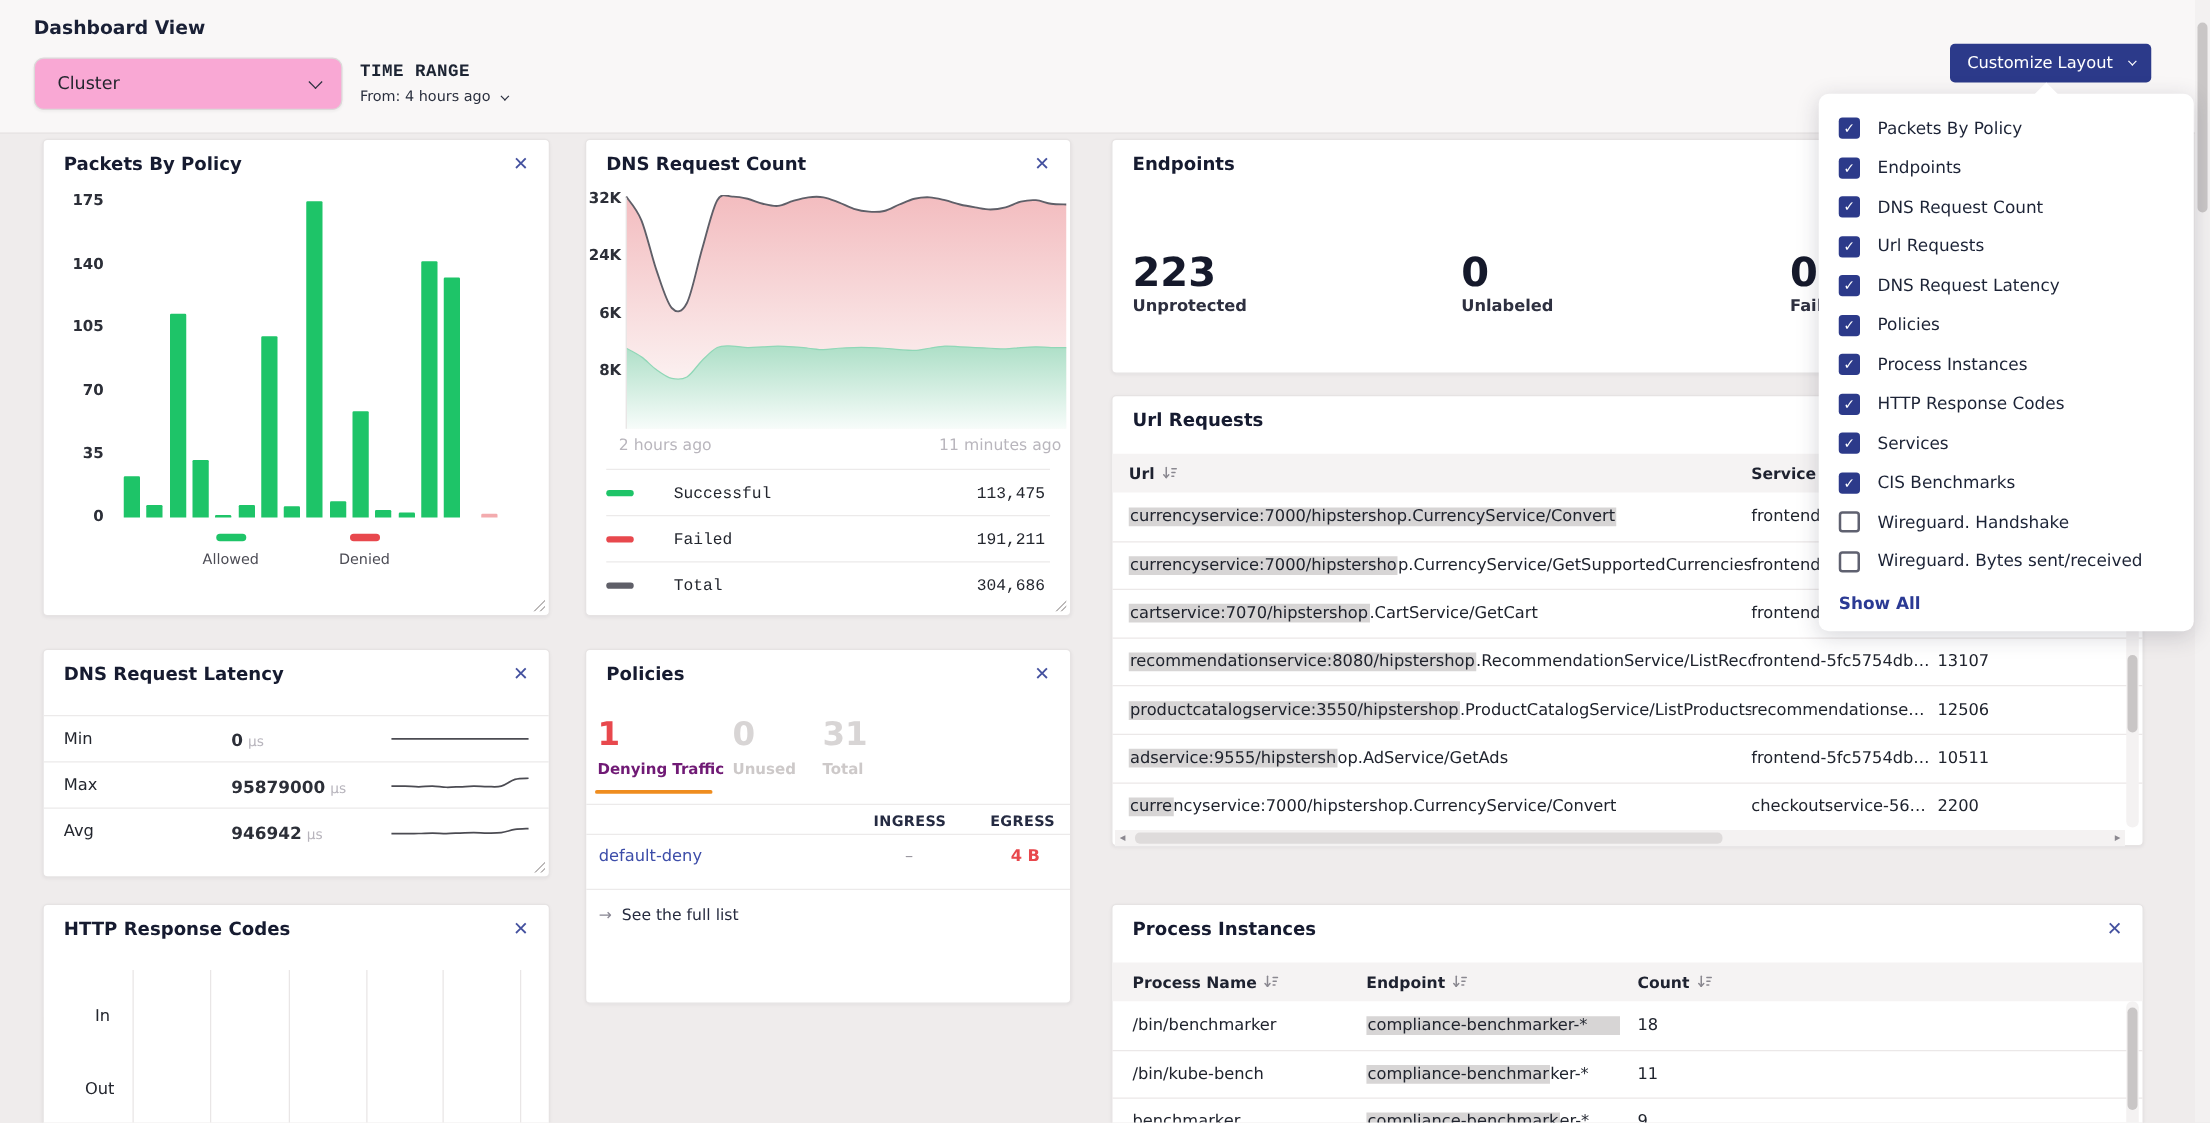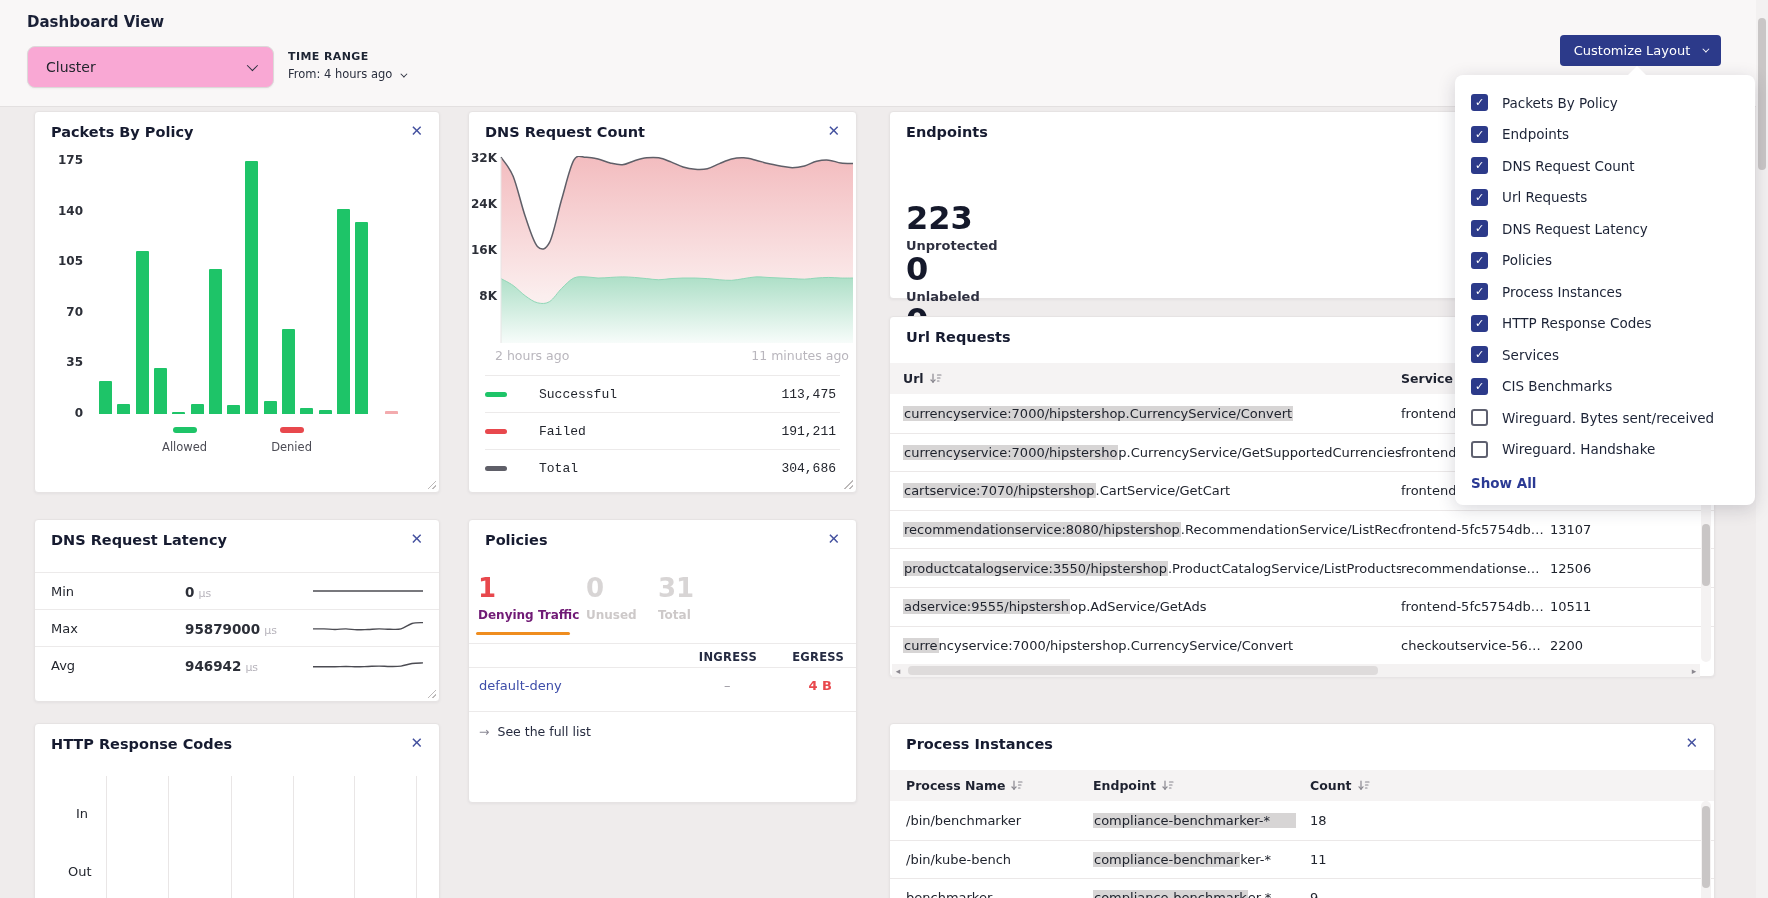--- a/index.html
+++ b/index.html
@@ -13,21 +13,21 @@
   .page-title { position:absolute; left:27px; top:13px; font-size:15px; font-weight:700; color:#1a2036; }
   .select { position:absolute; left:27px; top:46px; width:247px; height:42px; background:#f9a8d4;
     border:1px solid #dcd9d9; border-radius:8px; display:flex; align-items:center;
     padding:0 18px; font-size:14px; color:#23262e; box-shadow:0 1px 2px rgba(0,0,0,.04); cursor:pointer; }
   .select .chev { margin-left:auto; }
   .chev { width:8px; height:8px; border-right:1.8px solid #2a2f3e; border-bottom:1.8px solid #2a2f3e;
     transform:rotate(45deg) translateY(-2px); display:inline-block; }
   .chev.small { width:5px; height:5px; }
   .chev.white { border-color:#fff; }
   .timerange { position:absolute; left:288px; top:50px; }
-  .tr-label { font-size:11px; font-weight:700; letter-spacing:.4px; color:#1d2433; }
+  .tr-label { font-size:14px; font-weight:700; letter-spacing:.4px; color:#1d2433;font-family:Liberation Mono, monospace; }
   .tr-value { font-size:11.5px; color:#2a2f3e; margin-top:4px; cursor:pointer; }
   .customize-btn { position:absolute; left:1560px; top:35px; width:161px; height:31px;
     background:#2c3a8a; color:#fff; border:none; border-radius:4px; font-size:13px;
     font-family:inherit; display:flex; align-items:center; justify-content:center; gap:12px; cursor:pointer; }
 
   .card { position:absolute; background:#fff; border:1px solid #e6e3e3; border-radius:4px;
     box-shadow:0 1px 3px rgba(20,20,40,.05); }
   .card h2 { position:absolute; left:16px; top:12px; margin:0; font-size:14.5px; font-weight:700; color:#161b30; }
   .close { position:absolute; right:14px; top:10px; color:#44519f; font-size:15px; line-height:1;
     background:none; border:none; cursor:pointer; font-family:inherit; padding:2px; }
@@ -56,21 +56,21 @@
   #dns-yaxis div { position:absolute; width:28px; text-align:right; font-size:12px; font-weight:600; color:#2c2f38; }
   #dns-svg { position:absolute; left:0; top:44px; }
   .dns-xlab { position:absolute; top:236px; font-size:12.5px; color:#b9b6bd; }
   #dns-legend { position:absolute; left:0; top:263px; width:100%; }
   .dns-leg-row { display:flex; align-items:center; height:37px; margin:0 16px; border-top:1px solid #eceaea;font-family:Liberation Mono, monospace; }
   .dns-leg-row .sw { width:22px; height:5px; border-radius:2.5px; }
   .dns-leg-row .lb { margin-left:32px; font-size:13px; color:#23262e; }
   .dns-leg-row .val { margin-left:auto; margin-right:4px; font-size:13px; color:#23262e; }
 
   
-  #ep-stats { position:absolute; left:16px; top:90px; right:16px; display:flex;flex-direction:column; }
+  #ep-stats { position:absolute; left:16px; top:90px; right:16px; display:flex; }
   .ep-stat { width:263px; }
   .ep-stat .val { font-size:32px; font-weight:800; color:#15192b; line-height:1; }
   .ep-stat .lab { font-size:13px; font-weight:700; color:#2e3040; margin-top:4px; }
 
   
   .tbl { position:absolute; left:0; right:0; top:46px; }
   .t-head { display:flex; align-items:center; height:31px; background:#f5f3f3; font-size:12.5px;
     font-weight:700; color:#1e2230; }
   .t-row { display:flex; align-items:center; height:38.6px; border-top:1px solid #ebe8e8; font-size:13px; color:#20242e; }
   .t-row:first-of-type { border-top:none; }
@@ -198,21 +198,21 @@
       </div>
     </div>
   <div class="grip"></div>
 </section>
 
 <section class="card" id="card-dnscount">
   <h2>DNS Request Count</h2>
   <button class="close">✕</button>
   <div id="dns-yaxis">
       <div style="top: 177px; left: 0px;">8K</div>
-      <div style="top: 131px; left: 0px;">16K</div>
+      <div style="top: 131px; left: 0px;">6K</div>
       <div style="top: 85px; left: 0px;">24K</div>
       <div style="top: 39px; left: 0px;">32K</div>
     </div>
   <svg id="dns-svg" width="389" height="190">
       <defs>
         <linearGradient id="gpink" x1="0" y1="0" x2="0" y2="1">
           <stop offset="0%" stop-color="#f3bcbf"></stop>
           <stop offset="75%" stop-color="#fbeeee"></stop>
           <stop offset="100%" stop-color="#fdf8f8"></stop>
         </linearGradient>
@@ -516,25 +516,25 @@
       <div class="menu-item">
         <span class="cbx on">✓</span>
         <span class="lab">Services</span>
       </div>
       <div class="menu-item">
         <span class="cbx on">✓</span>
         <span class="lab">CIS Benchmarks</span>
       </div>
       <div class="menu-item">
         <span class="cbx off"></span>
+        <span class="lab">Wireguard. Handshake</span>
+      </div>
+      <div class="menu-item">
+        <span class="cbx off"></span>
         <span class="lab">Wireguard. Bytes sent/received</span>
-      </div>
-      <div class="menu-item">
-        <span class="cbx off"></span>
-        <span class="lab">Wireguard. Handshake</span>
       </div>
     </div>
   <div id="menu-showall">Show All</div>
 </div>
 
 <div id="pagebar">
   <div class="vthumb"></div>
 </div>
 
 </body></html>

